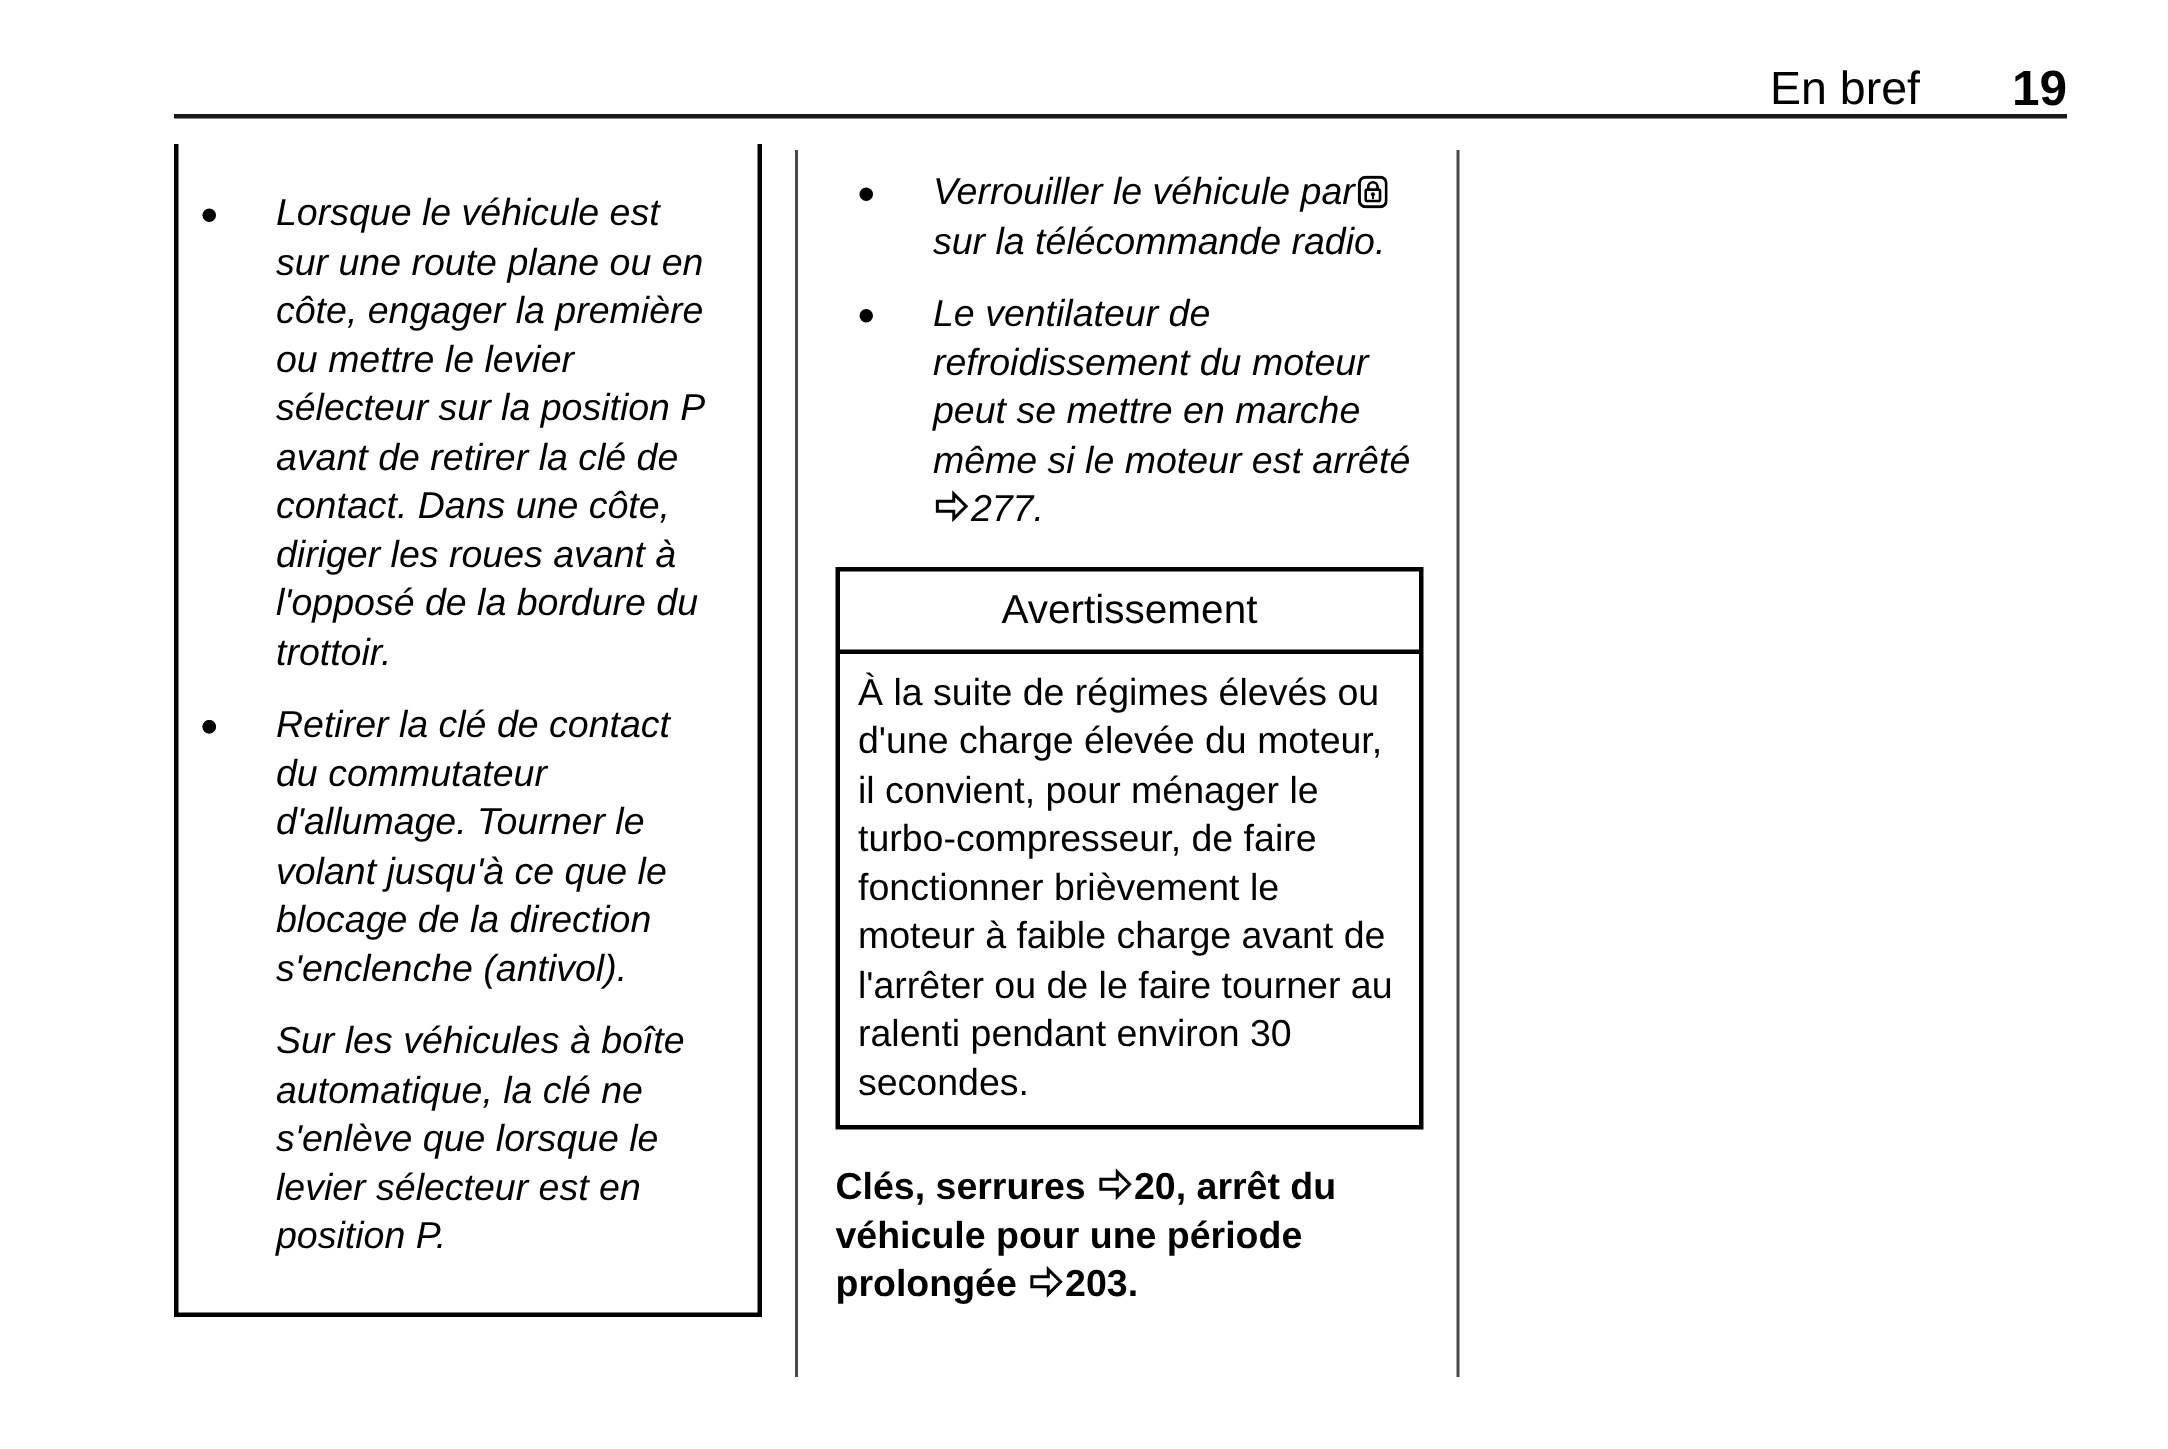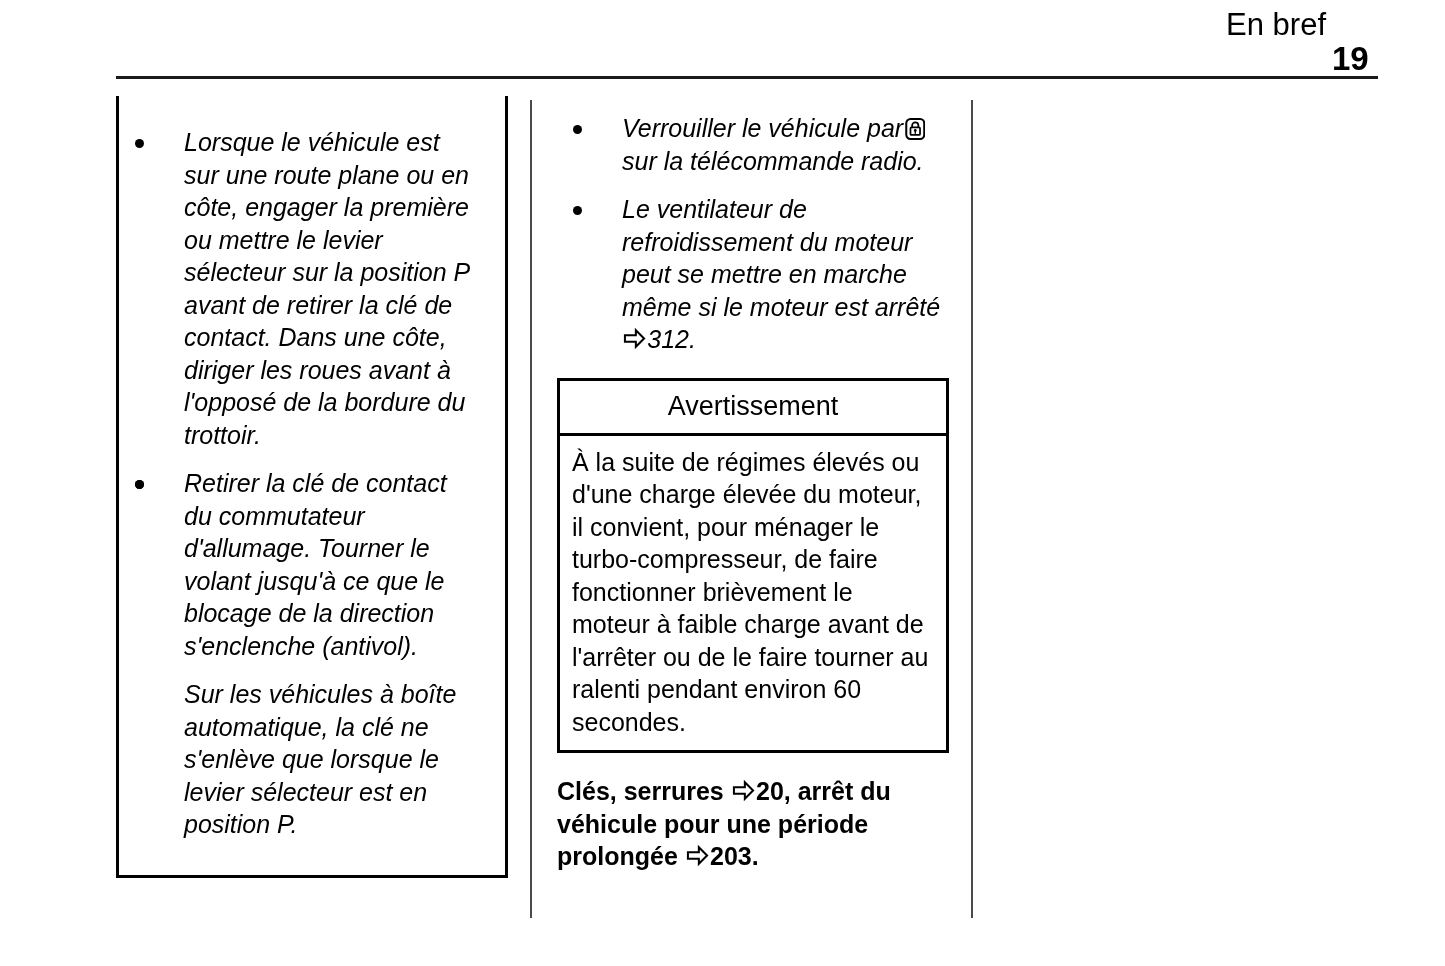--- a/index.html
+++ b/index.html
@@ -19,33 +19,33 @@
   
   #page-header {
     position: absolute;
     left: 116px;
     top: 28px;
     width: 1262px;
     height: 48px;
     display: flex;
     align-items: flex-end;
     justify-content: flex-end;
-    flex-direction: column;
   }
   #page-header .hdr-title {
     font-size: 31px;
     line-height: 34px;
     letter-spacing: 0px;
     padding-right: 52px;
   }
   #page-header .hdr-pageno {
     font-size: 33px;
     line-height: 34px;
     font-weight: bold;
     min-width: 46px;
+    text-align: right;
   }
   #header-rule {
     position: absolute;
     left: 116px;
     top: 76px;
     width: 1262px;
     height: 3px;
     background: #1a1a1a;
   }
 
@@ -217,31 +217,31 @@
             <rect x="5.8" y="10.3" width="10.4" height="8.2" rx="1.1" ry="1.1" fill="none" stroke="#000" stroke-width="1.9"></rect>
             <circle cx="11" cy="13.6" r="1.5" fill="#000"></circle>
             <rect x="10.3" y="13.8" width="1.5" height="3.4" fill="#000"></rect>
           </svg></span><span>sur la télécommande radio.</span></p>
     </li>
 
     <li>
       <span class="bullet-dot"></span>
       <p class="para"><span>Le ventilateur de refroidissement du moteur peut se mettre en marche même si le moteur est arrêté</span> <span class="icon-ref-arrow"><svg viewBox="0 0 24 24" xmlns="http://www.w3.org/2000/svg">
             <path d="M2 8.6 h11.4 V3.4 L22 12 l-8.6 8.6 V15.4 H2 Z" fill="none" stroke="#000" stroke-width="2.1" stroke-linejoin="miter"></path>
-          </svg></span><span>312.</span></p>
+          </svg></span><span>277.</span></p>
     </li>
 
   </ul>
 
   <div id="warning-box">
     <div id="warning-title-bar">
       <span class="wtitle">Avertissement</span>
     </div>
     <div id="warning-body">
-      <p>À la suite de régimes élevés ou d'une charge élevée du moteur, il convient, pour ménager le turbo-compresseur, de faire fonctionner brièvement le moteur à faible charge avant de l'arrêter ou de le faire tourner au ralenti pendant environ 60 secondes.</p>
+      <p>À la suite de régimes élevés ou d'une charge élevée du moteur, il convient, pour ménager le turbo-compresseur, de faire fonctionner brièvement le moteur à faible charge avant de l'arrêter ou de le faire tourner au ralenti pendant environ 30 secondes.</p>
     </div>
   </div>
 
   <div id="footer-ref">
     <p><span>Clés, serrures</span> <span class="icon-ref-arrow"><svg viewBox="0 0 24 24" xmlns="http://www.w3.org/2000/svg">
           <path d="M2 8.6 h11.4 V3.4 L22 12 l-8.6 8.6 V15.4 H2 Z" fill="none" stroke="#000" stroke-width="2.1" stroke-linejoin="miter"></path>
         </svg></span><span>20, arrêt du véhicule pour une période prolongée</span> <span class="icon-ref-arrow"><svg viewBox="0 0 24 24" xmlns="http://www.w3.org/2000/svg">
           <path d="M2 8.6 h11.4 V3.4 L22 12 l-8.6 8.6 V15.4 H2 Z" fill="none" stroke="#000" stroke-width="2.1" stroke-linejoin="miter"></path>
         </svg></span><span>203.</span></p>
   </div>

